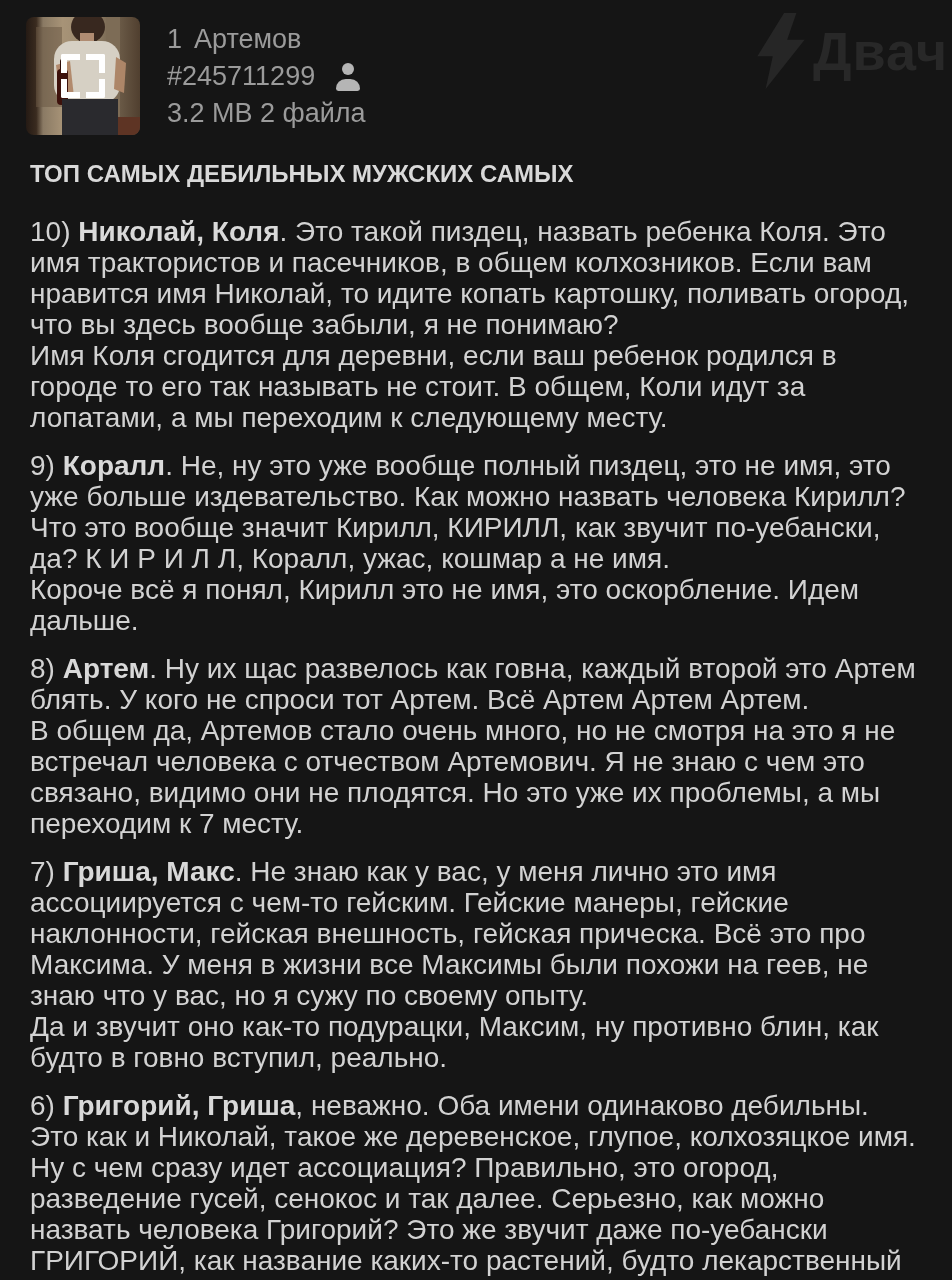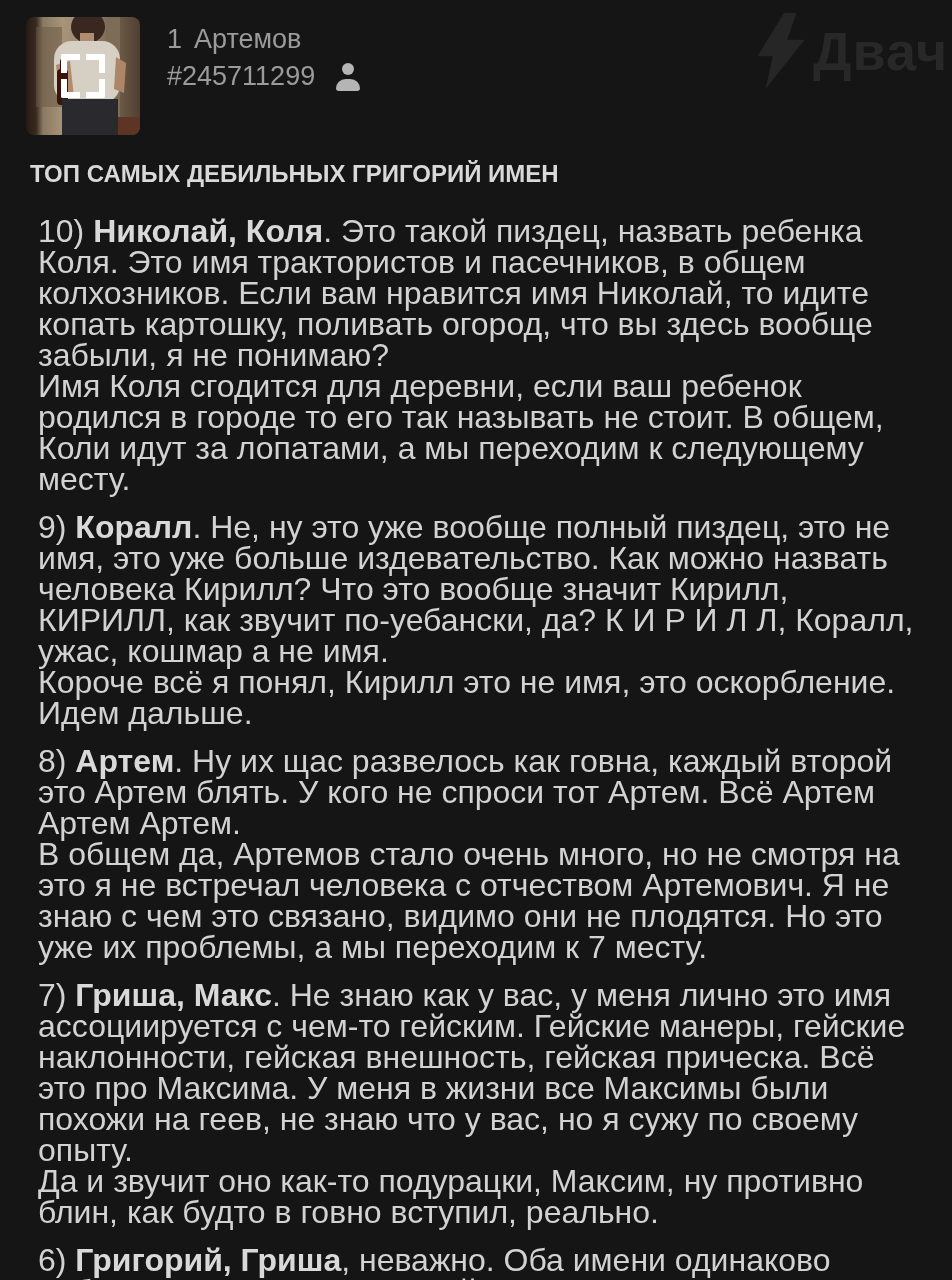--- a/index.html
+++ b/index.html
@@ -65,22 +65,22 @@
     line-height: 90px;
   }
 
   
   .post-body { padding: 6px 28px 0 30px; }
   .post-title {
     margin: 0 0 27px 0;
     color: #d9d9d9; font-size: 24px; font-weight: 700; line-height: 31px;
   }
   .entry {
-    margin: 0 0 17px 8px;
-    color: #d2d2d2; font-size: 32px; line-height: 31px;
+    margin: 0 0 17px 0;
+    color: #d2d2d2; font-size: 28px; line-height: 31px;
     white-space: pre-wrap;
   }
   .entry .bold { font-weight: 700; color: #d9d9d9; }
 </style>
 </head>
 <body>
 
 <div class="page">
 
   <div class="post-header">
@@ -125,32 +125,35 @@
         <span class="gap"></span>
         <span>Артемов</span>
       </div>
       <div class="meta-row">
         <span class="post-id">#245711299</span>
         <span class="person-icon">
           <span class="head"></span>
             <span class="shoulders"></span>
         </span>
       </div>
+      <div class="meta-row">
+        <span>3.2 MB 2 файла</span>
+      </div>
     </div>
 
     <div class="watermark">
       <svg class="bolt-icon" width="48" height="76" viewBox="0 0 46 74">
         <polygon points="26,0 38,0 29,26 46,26 8,74 15,42 0,42" fill="#262626"></polygon>
       </svg>
       <span class="watermark-text">Двач</span>
     </div>
   </div>
 
   <div class="post-body">
-    <p class="post-title">ТОП САМЫХ ДЕБИЛЬНЫХ ГРИГОРИЙ ИМЕН</p>
+    <p class="post-title">ТОП САМЫХ ДЕБИЛЬНЫХ МУЖСКИХ САМЫХ</p>
     <div>
         <p class="entry"><span>10) </span><span class="bold">Николай, Коля</span><span>. Это такой пиздец, назвать ребенка Коля. Это имя трактористов и пасечников, в общем колхозников. Если вам нравится имя Николай, то идите копать картошку, поливать огород, что вы здесь вообще забыли, я не понимаю?
 Имя Коля сгодится для деревни, если ваш ребенок родился в городе то его так называть не стоит. В общем, Коли идут за лопатами, а мы переходим к следующему месту.</span></p>
         <p class="entry"><span>9) </span><span class="bold">Коралл</span><span>. Не, ну это уже вообще полный пиздец, это не имя, это уже больше издевательство. Как можно назвать человека Кирилл? Что это вообще значит Кирилл, КИРИЛЛ, как звучит по-уебански, да? К И Р И Л Л, Коралл, ужас, кошмар а не имя.
 Короче всё я понял, Кирилл это не имя, это оскорбление. Идем дальше.</span></p>
         <p class="entry"><span>8) </span><span class="bold">Артем</span><span>. Ну их щас развелось как говна, каждый второй это Артем блять. У кого не спроси тот Артем. Всё Артем Артем Артем.
 В общем да, Артемов стало очень много, но не смотря на это я не встречал человека с отчеством Артемович. Я не знаю с чем это связано, видимо они не плодятся. Но это уже их проблемы, а мы переходим к 7 месту.</span></p>
         <p class="entry"><span>7) </span><span class="bold">Гриша, Макс</span><span>. Не знаю как у вас, у меня лично это имя ассоциируется с чем-то гейским. Гейские манеры, гейские наклонности, гейская внешность, гейская прическа. Всё это про Максима. У меня в жизни все Максимы были похожи на геев, не знаю что у вас, но я сужу по своему опыту.
 Да и звучит оно как-то подурацки, Максим, ну противно блин, как будто в говно вступил, реально.</span></p>
         <p class="entry"><span>6) </span><span class="bold">Григорий, Гриша</span><span>, неважно. Оба имени одинаково дебильны. Это как и Николай, такое же деревенское, глупое, колхозяцкое имя. Ну с чем сразу идет ассоциация? Правильно, это огород, разведение гусей, сенокос и так далее. Серьезно, как можно назвать человека Григорий? Это же звучит даже по-уебански ГРИГОРИЙ, как название каких-то растений, будто лекарственный припарат какой-то да?

